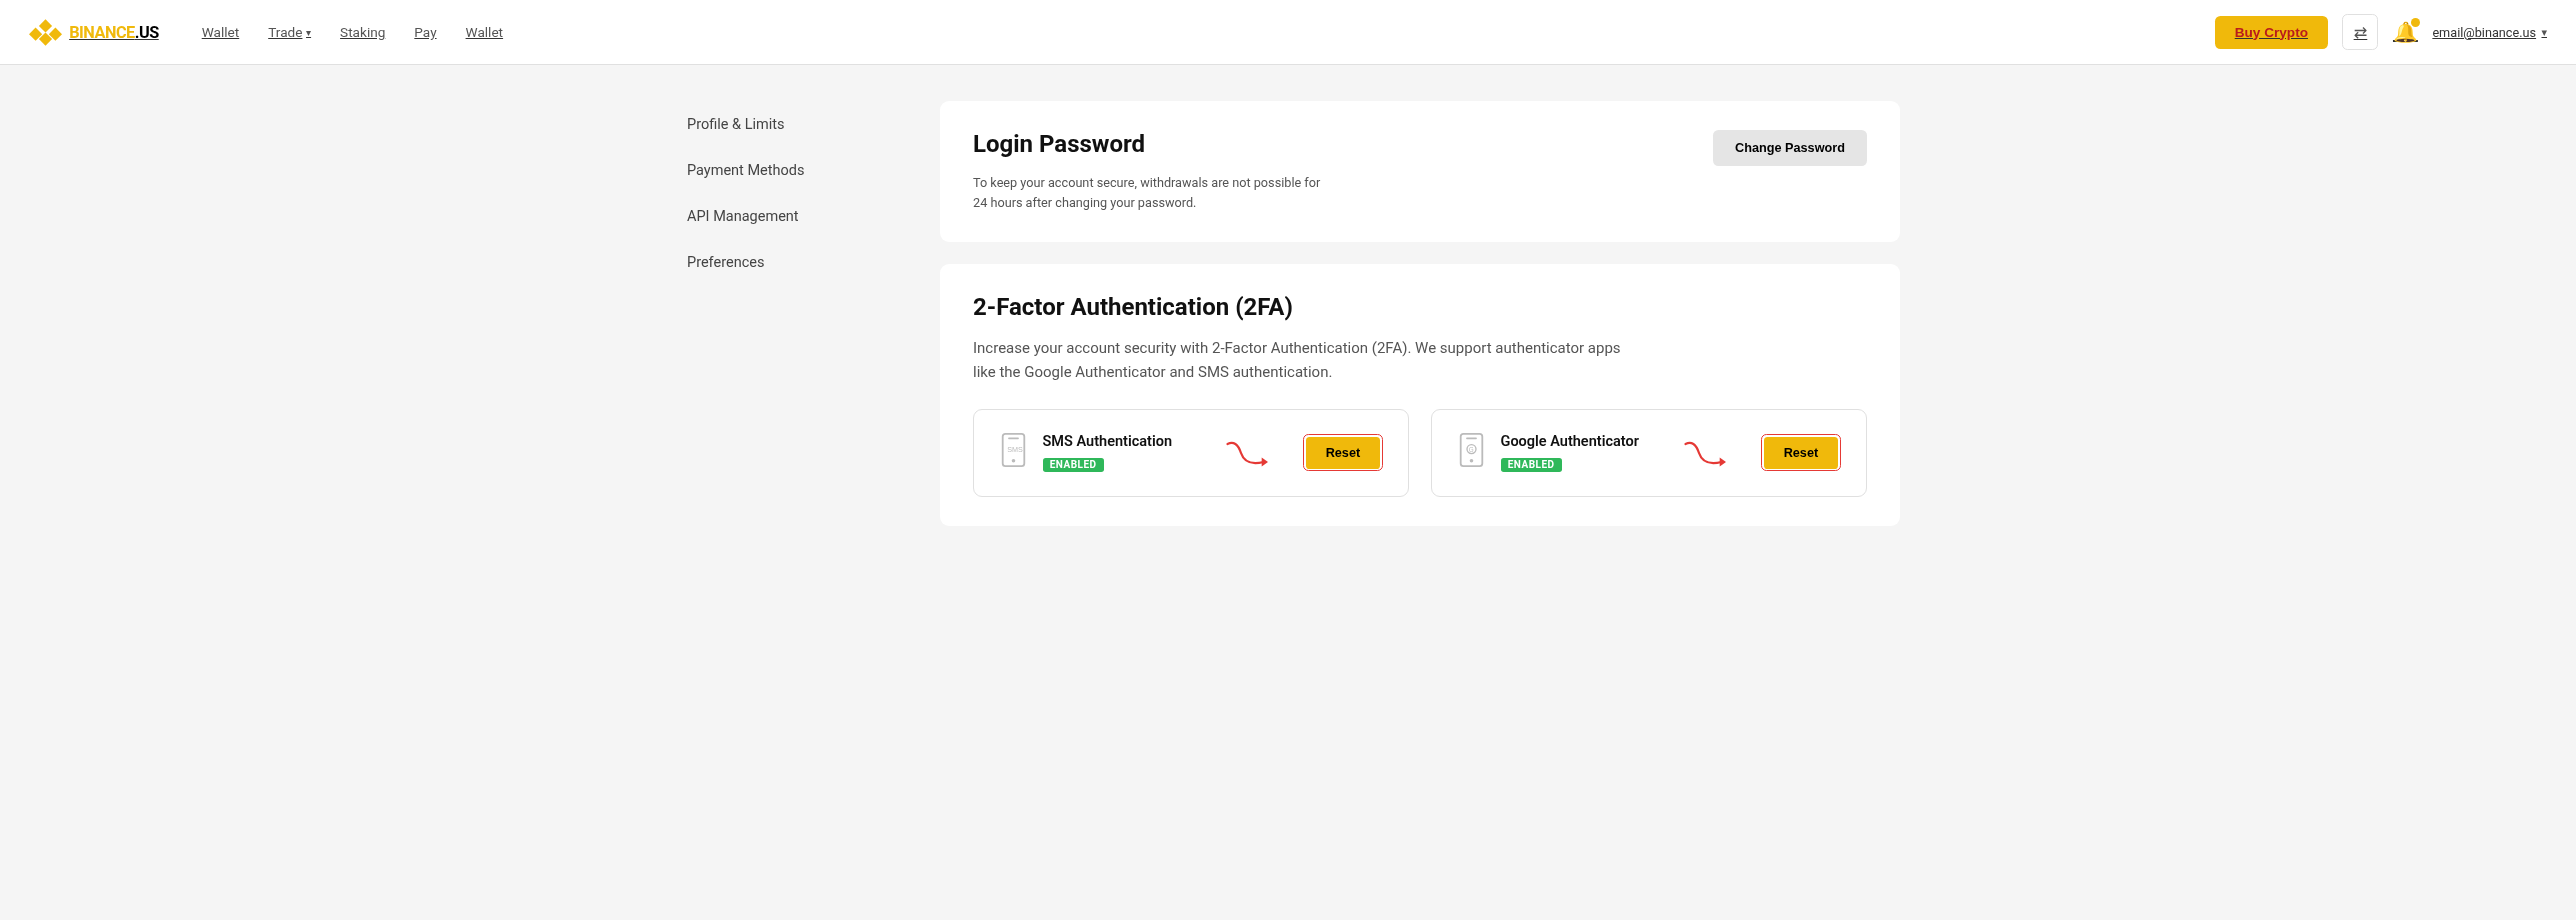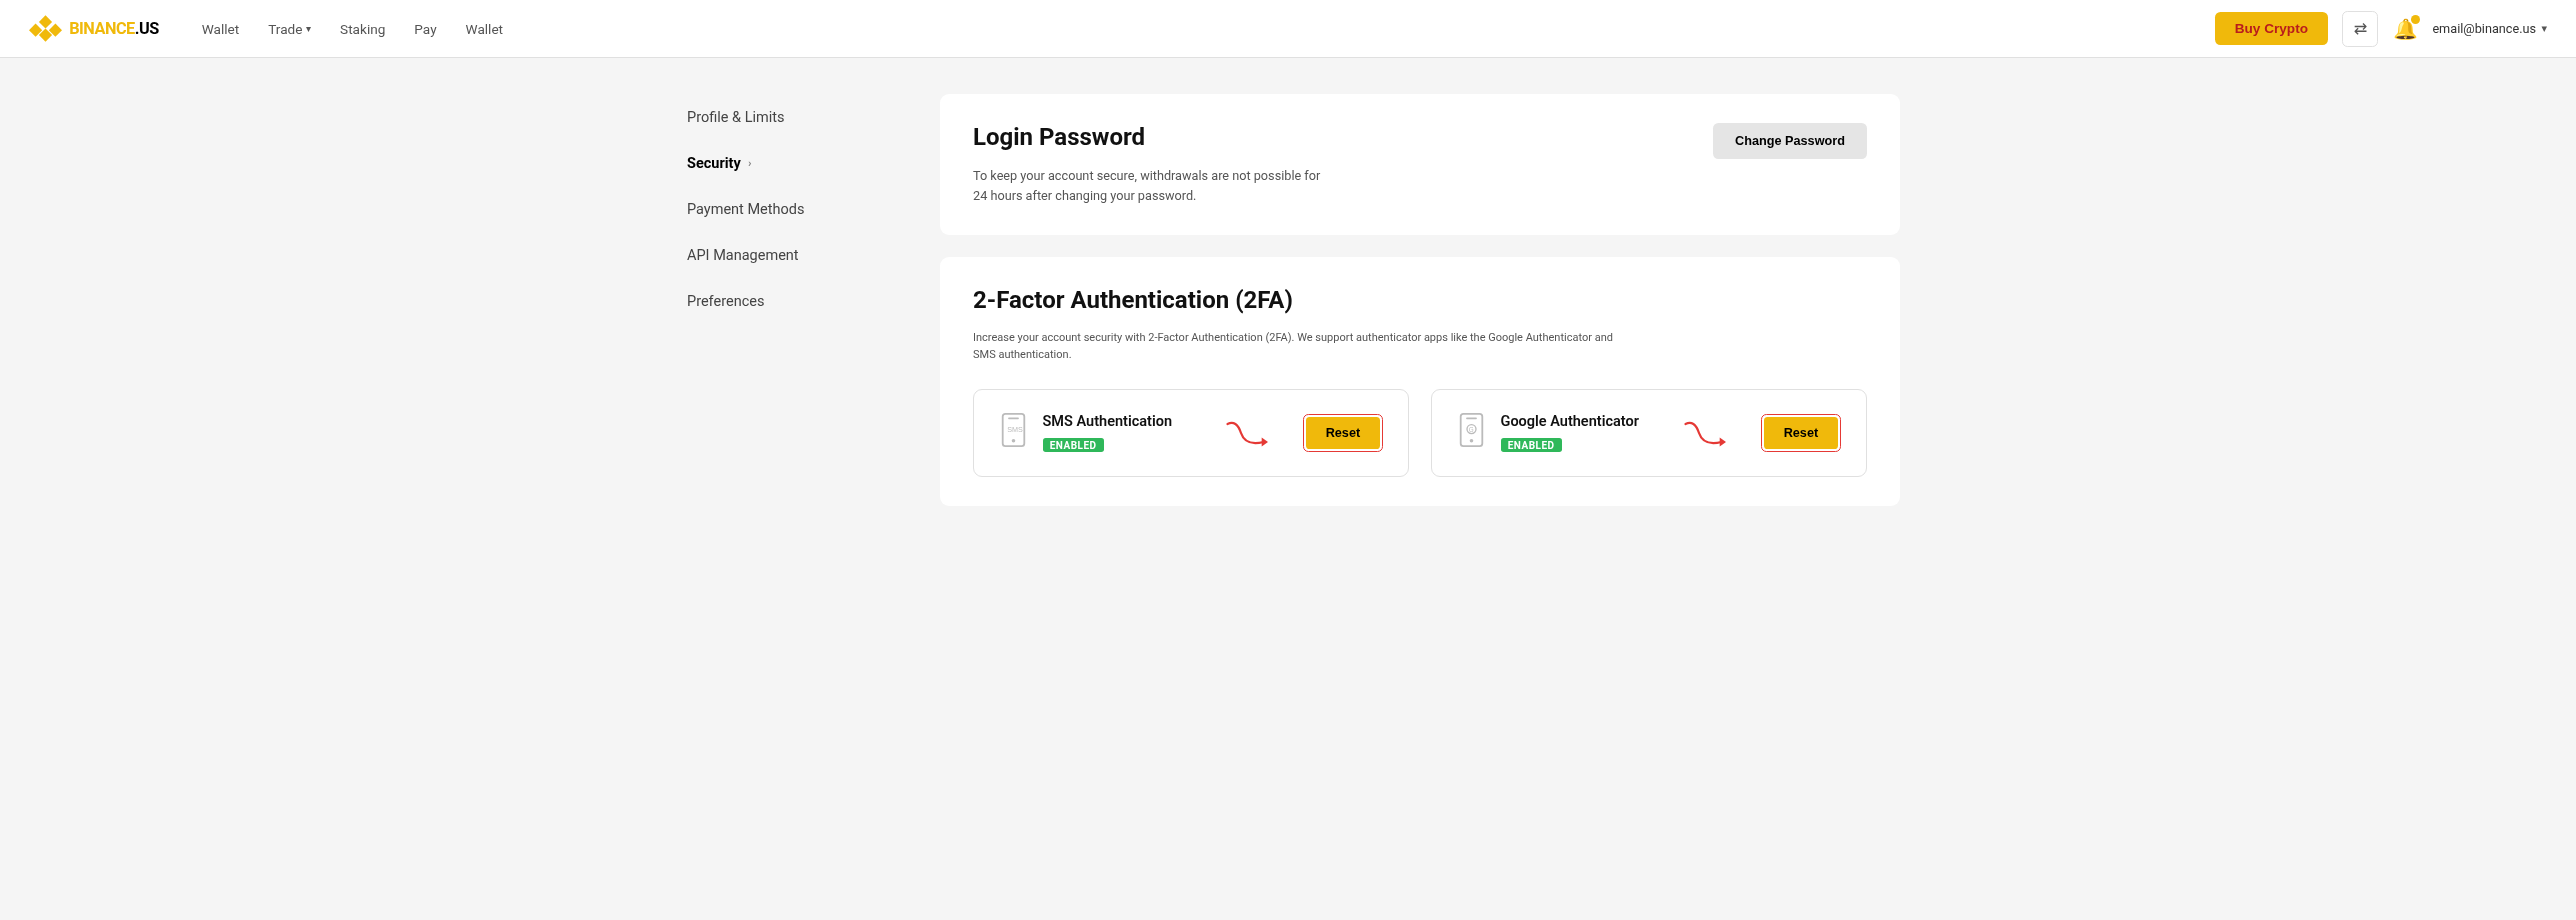--- a/index.html
+++ b/index.html
@@ -5,24 +5,25 @@
     * { box-sizing: border-box; margin: 0; padding: 0; }
     body { font-family: -apple-system, BlinkMacSystemFont, 'Segoe UI', Roboto, sans-serif; background: #f5f5f5; color: #333; }
 
     
     .header {
       display: flex;
       align-items: center;
       background: #fff;
       border-bottom: 0.9px solid #e0e0e0;
       padding: 0 29px;
-      height: 58px;
+      height: 65px;
       position: sticky;
       top: 0;
       z-index: 100;
+      text-decoration: underline;
     }
     .logo {
       display: flex;
       align-items: center;
       margin-right: 43px;
       gap: 7.2px;
     }
     .logo-icon {
       width: 33px;
       height: 33px;
@@ -173,21 +174,21 @@
       padding: 11px 22px;
       border: none;
       border-radius: 5.4px;
       cursor: pointer;
       white-space: nowrap;
       flex-shrink: 0;
     }
 
     
     .twofa-desc {
-      font-size: 11px;
+      font-size: 15px;
       color: #555;
       line-height: 1.6;
       margin-bottom: 25px;
       max-width: 652px;
     }
     .twofa-methods {
       display: flex;
       gap: 22px;
     }
     .twofa-card {
@@ -301,24 +302,20 @@
     </div>
   </div>
 </header>
 
 <div class="page-layout">
 
   <aside class="sidebar">
     <div class="sidebar-item">
       <span>Profile &amp; Limits</span>
     </div>
-    <div class="sidebar-item active">
-      <span>Security</span>
-      <span class="sidebar-chevron">›</span>
-    </div>
     <div class="sidebar-item">
       <span>Payment Methods</span>
     </div>
     <div class="sidebar-item">
       <span>API Management</span>
     </div>
     <div class="sidebar-item">
       <span>Preferences</span>
     </div>
   </aside>

